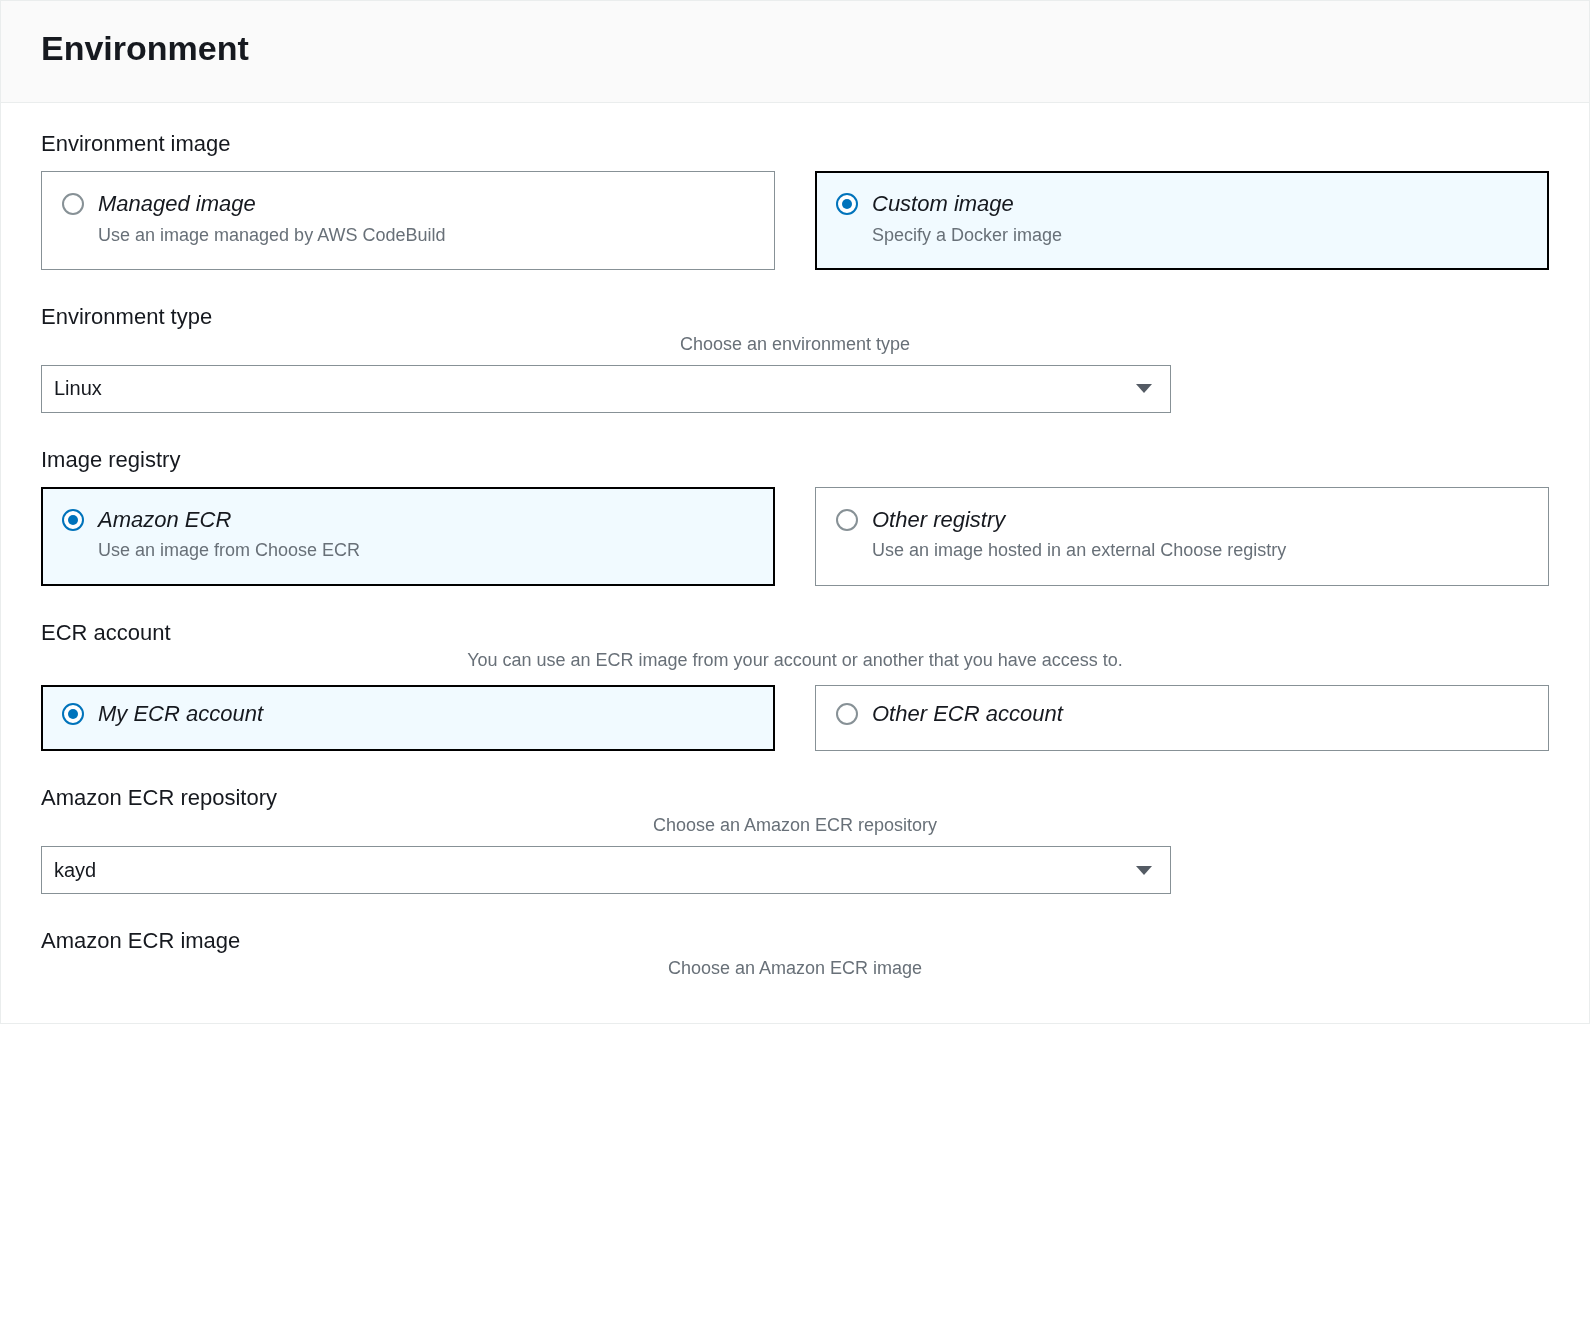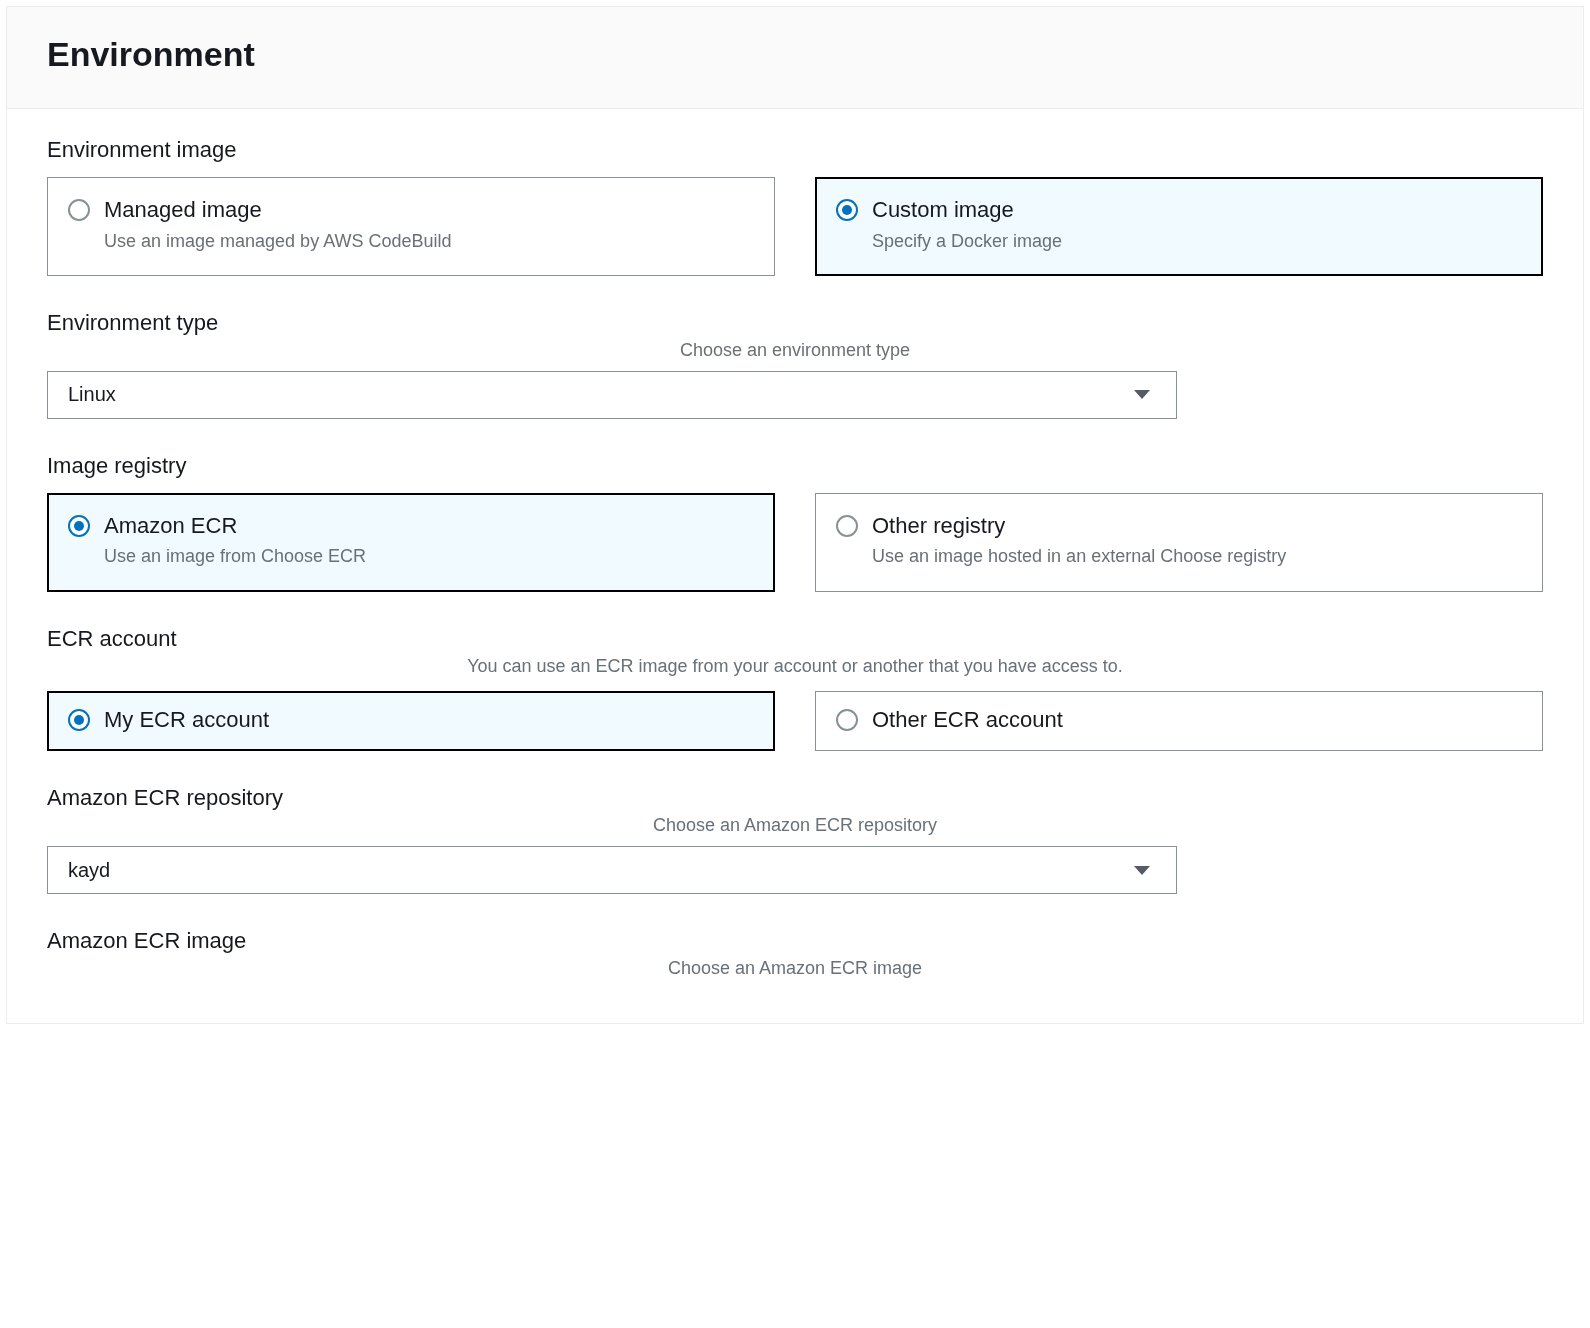--- a/index.html
+++ b/index.html
@@ -5,21 +5,21 @@
   * { box-sizing: border-box; margin: 0; padding: 0; }
   body {
     font-family: "Amazon Ember", "Helvetica Neue", Arial, sans-serif;
     background: #ffffff;
     color: #16191f;
     font-size: 19px;
   }
   .panel {
     border: 1px solid #eaeded;
     background: #fff;
-    margin: 6px;
+    margin: 0;
   }
   .panel-header {
     background: #fafafa;
     border-bottom: 1px solid #eaeded;
     padding: 28px 40px 34px 40px;
   }
   .panel-title {
     font-size: 34px;
     font-weight: 700;
     color: #16191f;
@@ -54,21 +54,21 @@
     align-items: flex-start;
     gap: 14px;
     cursor: pointer;
   }
   .tile.selected {
     border: 2px solid #000000;
     background: #f1faff;
     padding: 17px 19px 21px 19px;
   }
   .tile.compact { padding-top: 14px; padding-bottom: 16px; }
-  .tile.compact.selected { padding-top: 13px; padding-bottom: 15px; }
+  .tile.compact.selected { padding-top: 13px; padding-bottom: 21px; }
   .radio {
     width: 22px; height: 22px;
     border: 2px solid #879196;
     border-radius: 50%;
     flex-shrink: 0;
     margin-top: 3px;
     position: relative;
     background: #fff;
   }
   .radio.checked {
@@ -82,35 +82,36 @@
     border-radius: 50%;
     top: 50%; left: 50%;
     transform: translate(-50%, -50%);
   }
   .tile-texts { flex: 1; }
   .tile-title {
     font-size: 22px;
     font-weight: 400;
     color: #16191f;
     line-height: 1.3;
+    font-style: italic;
   }
   .tile-desc {
     font-size: 18px;
     color: #687078;
     margin-top: 4px;
     line-height: 1.35;
   }
   .select {
     position: relative;
     border: 1px solid #879196;
     background: #fff;
     height: 48px;
     display: flex;
     align-items: center;
-    padding: 0 20px;
+    padding: 0 12px;
     cursor: pointer;
     max-width: 1130px;
   }
   .select-value {
     font-size: 20px;
     color: #16191f;
     flex: 1;
   }
   .select-caret {
     width: 0; height: 0;

